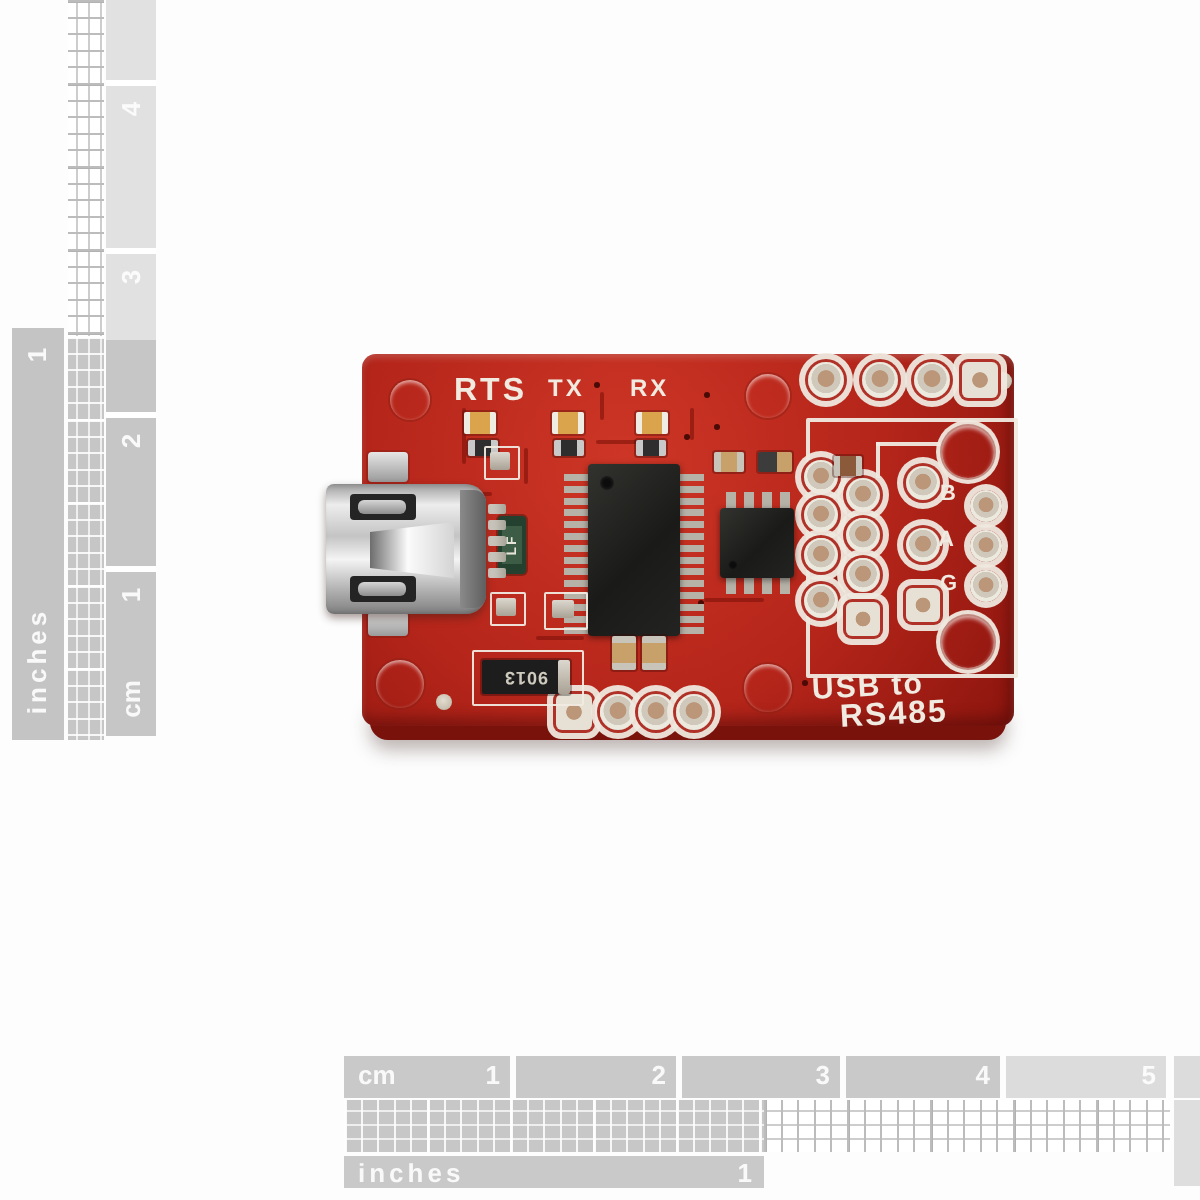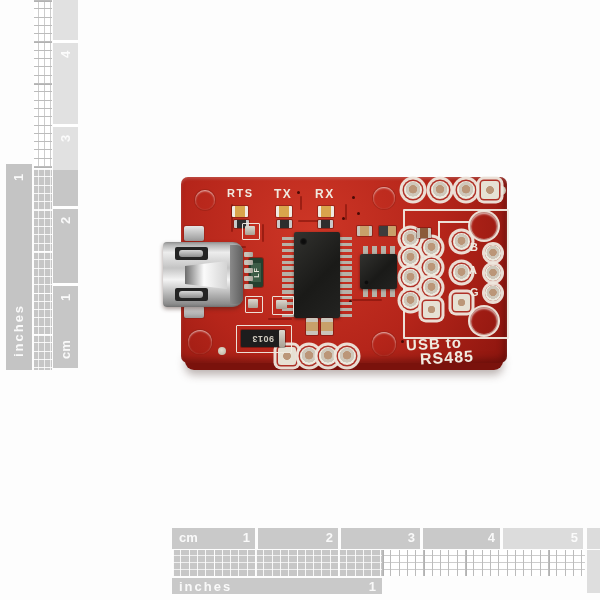--- a/index.html
+++ b/index.html
@@ -225,21 +225,21 @@
     <div class="pad sm" style="left:453px;top:264px;"></div>
     <div class="pad sq sm" style="left:453px;top:294px;"></div>
 
     <div class="pad cast" style="left:485px;top:245px;"></div>
     <div class="pad cast" style="left:485px;top:265px;"></div>
     <div class="pad cast" style="left:485px;top:285px;"></div>
     <span class="silk" style="left:470px;top:241px;font-size:11px;">B</span>
     <span class="silk" style="left:469px;top:264px;font-size:11px;">A</span>
     <span class="silk" style="left:470px;top:286px;font-size:11px;">G</span>
 
-    <span class="silk" style="left:227px;top:187px;font-size:11px;letter-spacing:1.5px;">RTS</span>
+    <span class="silk" style="left:227px;top:187px;font-size:16px;letter-spacing:1.5px;">RTS</span>
     <span class="silk" style="left:274px;top:187px;font-size:12px;letter-spacing:1.5px;">TX</span>
     <span class="silk" style="left:315px;top:187px;font-size:12px;letter-spacing:1.5px;">RX</span>
     <div class="led" style="left:232px;top:206px;"></div>
     <div class="led" style="left:276px;top:206px;"></div>
     <div class="led" style="left:318px;top:206px;"></div>
     <div class="chipr" style="left:234px;top:220px;"></div>
     <div class="chipr" style="left:277px;top:220px;"></div>
     <div class="chipr" style="left:318px;top:220px;"></div>
 
     <div class="pincolv" style="left:282px;top:237px;width:12px;height:81px;"></div>

